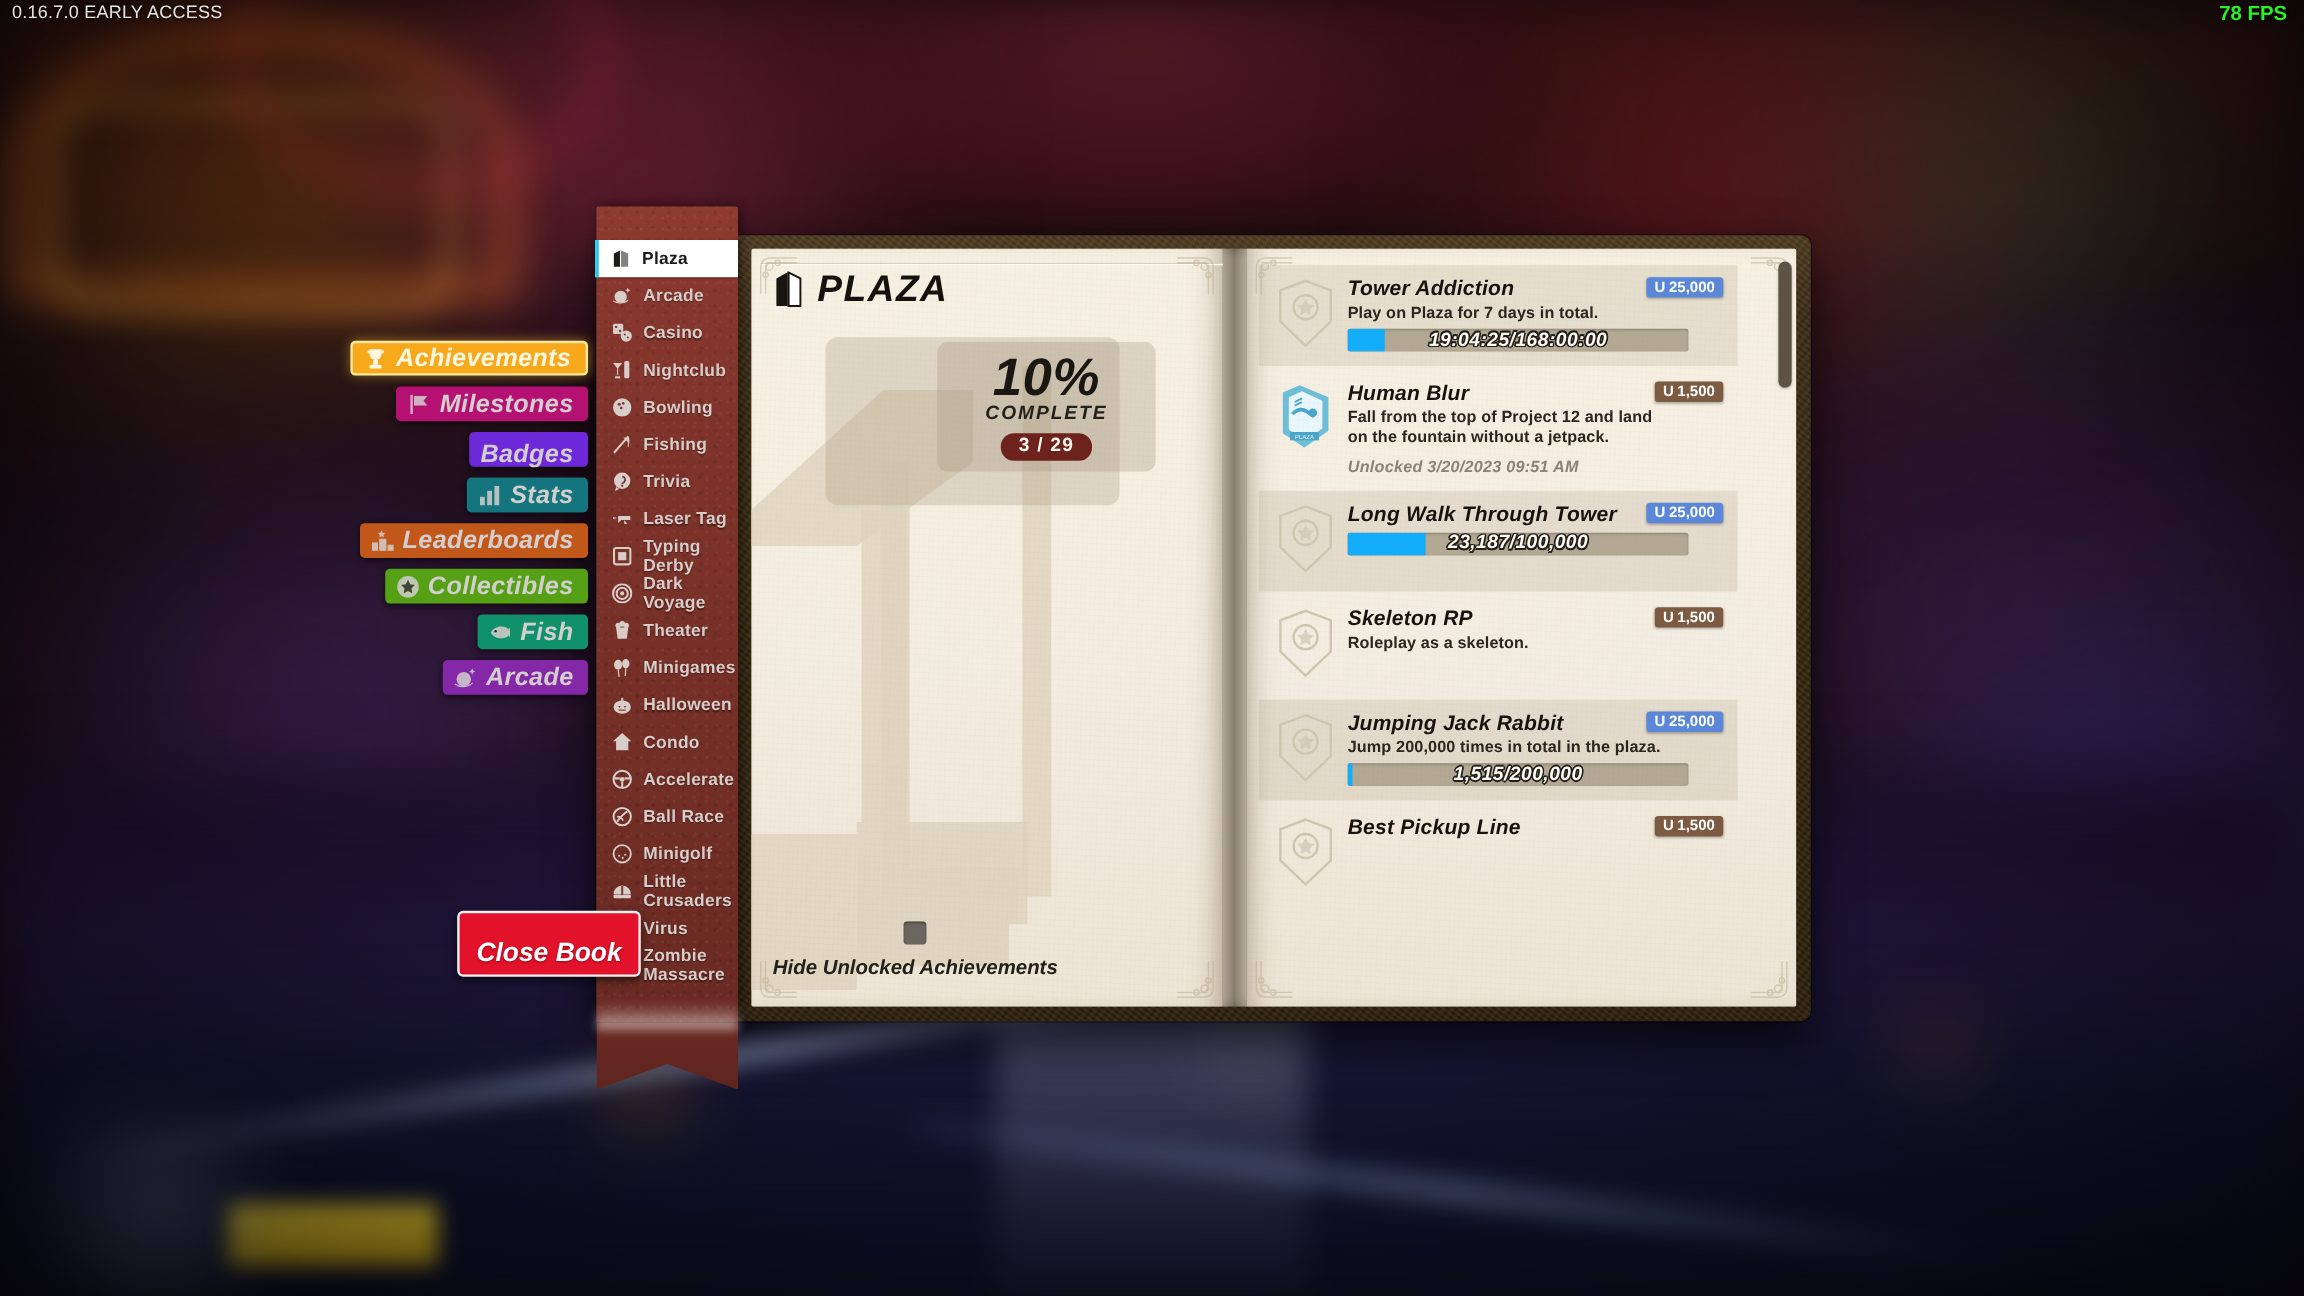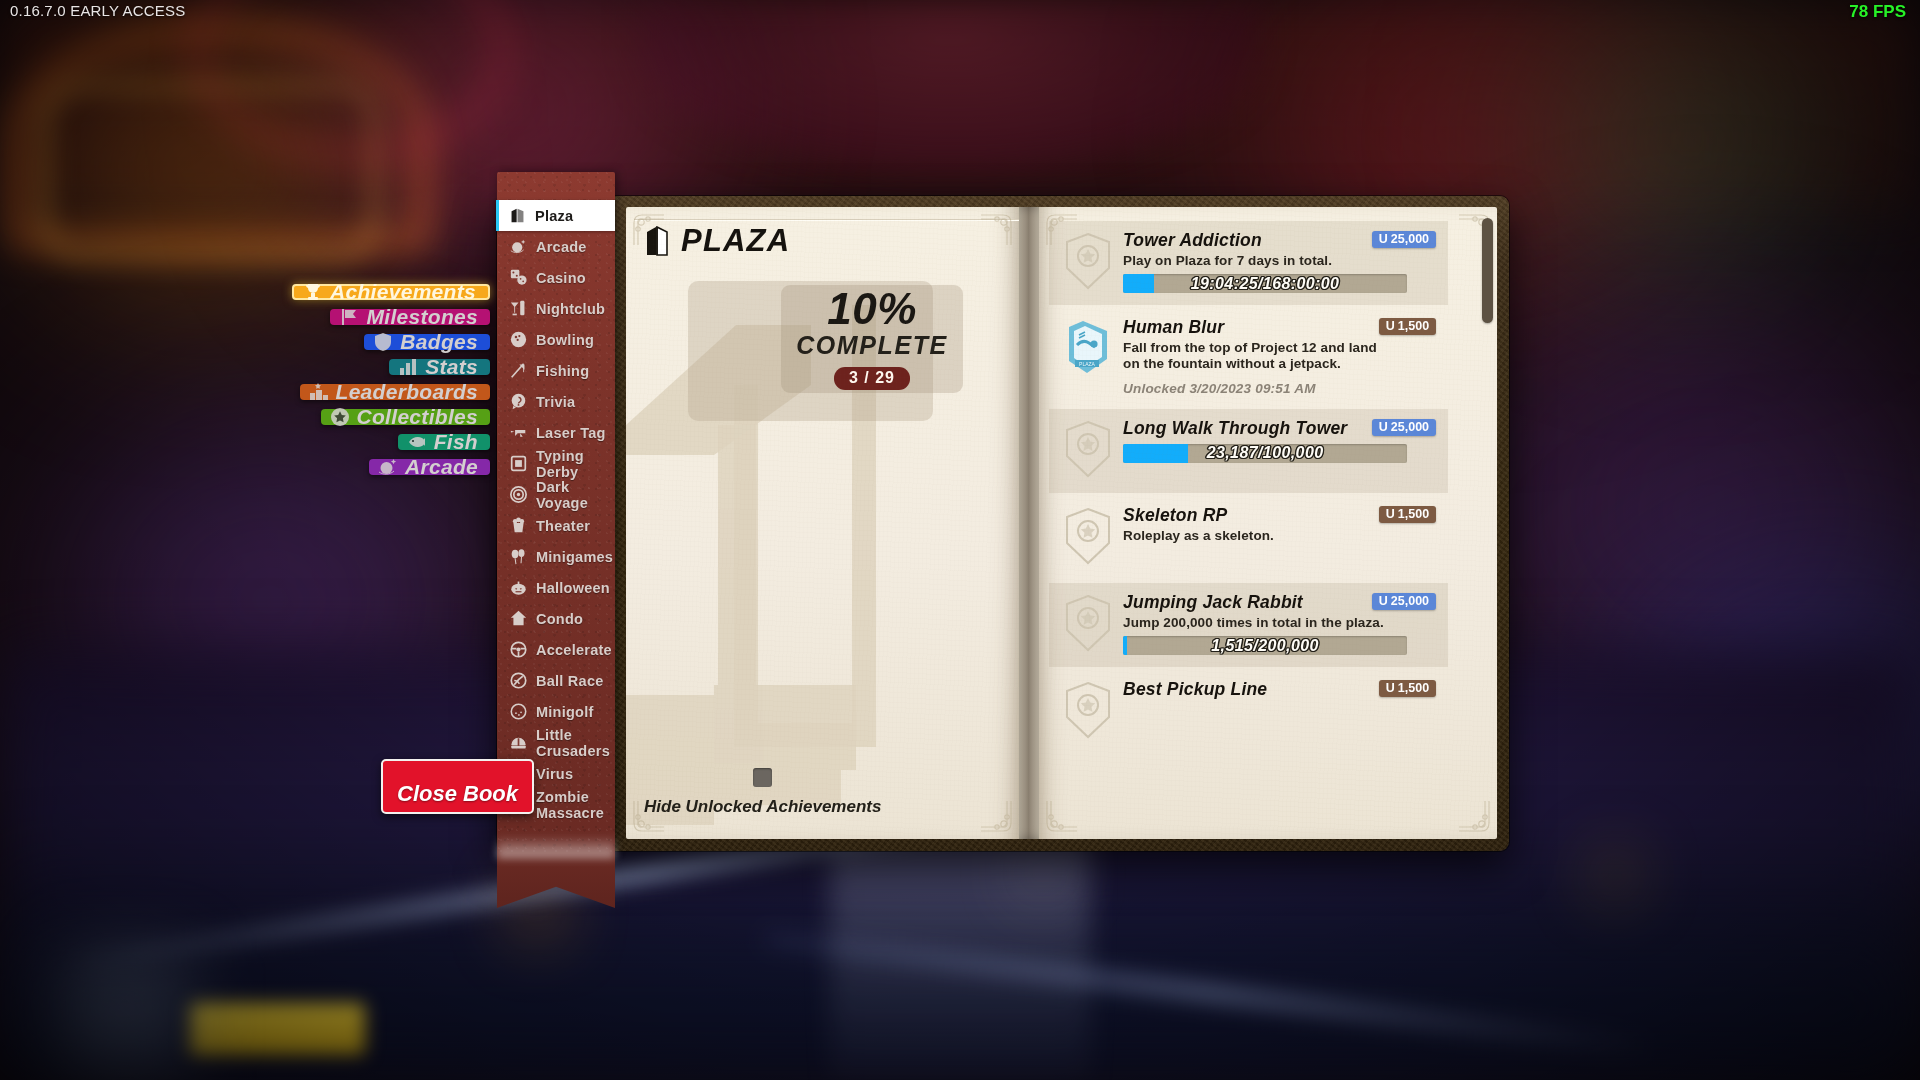--- a/index.html
+++ b/index.html
@@ -93,21 +93,21 @@
     text-shadow:0 1px 3px rgba(0,0,0,.9);
   }
 
   
   #cat-menu{
     position:absolute; left:0; top:284px; width:490px; z-index:30;
     display:flex; flex-direction:column; align-items:flex-end; gap:9px;
   }
   .cat-btn{
     display:flex; align-items:center; gap:7px;
-    height:16px; padding:0 12px 0 9px;
+    height:29px; padding:0 12px 0 9px;
     border-radius:4px; cursor:pointer;
     color:#d3cfcf; font-size:21px; font-style:italic; font-weight:bold;
     letter-spacing:.3px;
     box-shadow:0 2px 5px rgba(0,0,0,.5);
     white-space:nowrap;
   }
   .cat-btn.active{
     color:#fff7e0; border:2px solid #ffe7a0;
     box-shadow:0 0 10px rgba(255,200,60,.55), 0 2px 5px rgba(0,0,0,.5);
   }
@@ -232,21 +232,21 @@
   #plaza-title{
     font-size:31px; font-style:italic; font-weight:bold; color:#15120e;
     letter-spacing:1.2px;
   }
   #complete-card{
     position:absolute; left:155px; top:78px; width:182px; height:108px;
     background:rgba(163,147,121,.30); border-radius:9px;
     display:flex; flex-direction:column; align-items:center; justify-content:center;
   }
   #complete-pct{ font-size:44px; font-style:italic; font-weight:bold; color:#1a1713; line-height:.95; letter-spacing:.5px;}
-  #complete-label{ font-size:25px; font-style:italic; font-weight:bold; color:#23201a; letter-spacing:1.6px; margin-top:1px;}
+  #complete-label{ font-size:16px; font-style:italic; font-weight:bold; color:#23201a; letter-spacing:1.6px; margin-top:1px;}
   #complete-count{
     margin-top:7px; background:#6d221d; color:#fff7ef;
     padding:2px 15px 3px; border-radius:11px;
     font-size:16px; font-weight:bold; letter-spacing:1px;
   }
   #hide-unlocked{
     position:absolute; left:18px; bottom:22px;
     display:flex; align-items:center; gap:10px; cursor:pointer;flex-direction:column;
   }
   #hide-box{ width:19px; height:19px; background:#6b6660; border-radius:3px; box-shadow:inset 0 1px 2px rgba(0,0,0,.4); }
@@ -352,21 +352,21 @@
       </svg>
       <span>Achievements</span>
     </div>
     <div class="cat-btn" style="background: rgb(181, 17, 115);">
       <svg class="cat-ico" viewBox="0 0 20 20" fill="currentColor">
         <rect x="3" y="2" width="2" height="16"></rect>
         <path d="M6 3h11l-3 4 3 4H6z"></path>
       </svg>
       <span>Milestones</span>
     </div>
-    <div class="cat-btn" style="background: #1d4ed8;">
+    <div class="cat-btn" style="background: #6d28d9; flex-direction: column;">
       <svg class="cat-ico" viewBox="0 0 20 20" fill="currentColor">
         <path d="M10 1l8 3v6c0 5-4 8-8 9-4-1-8-4-8-9V4z"></path>
       </svg>
       <span>Badges</span>
     </div>
     <div class="cat-btn" style="background: rgb(20, 117, 126);">
       <svg class="cat-ico" viewBox="0 0 20 20" fill="currentColor">
         <rect x="2" y="11" width="4" height="7"></rect>
         <rect x="8" y="6" width="4" height="12"></rect>
         <rect x="14" y="2" width="4" height="16"></rect>

